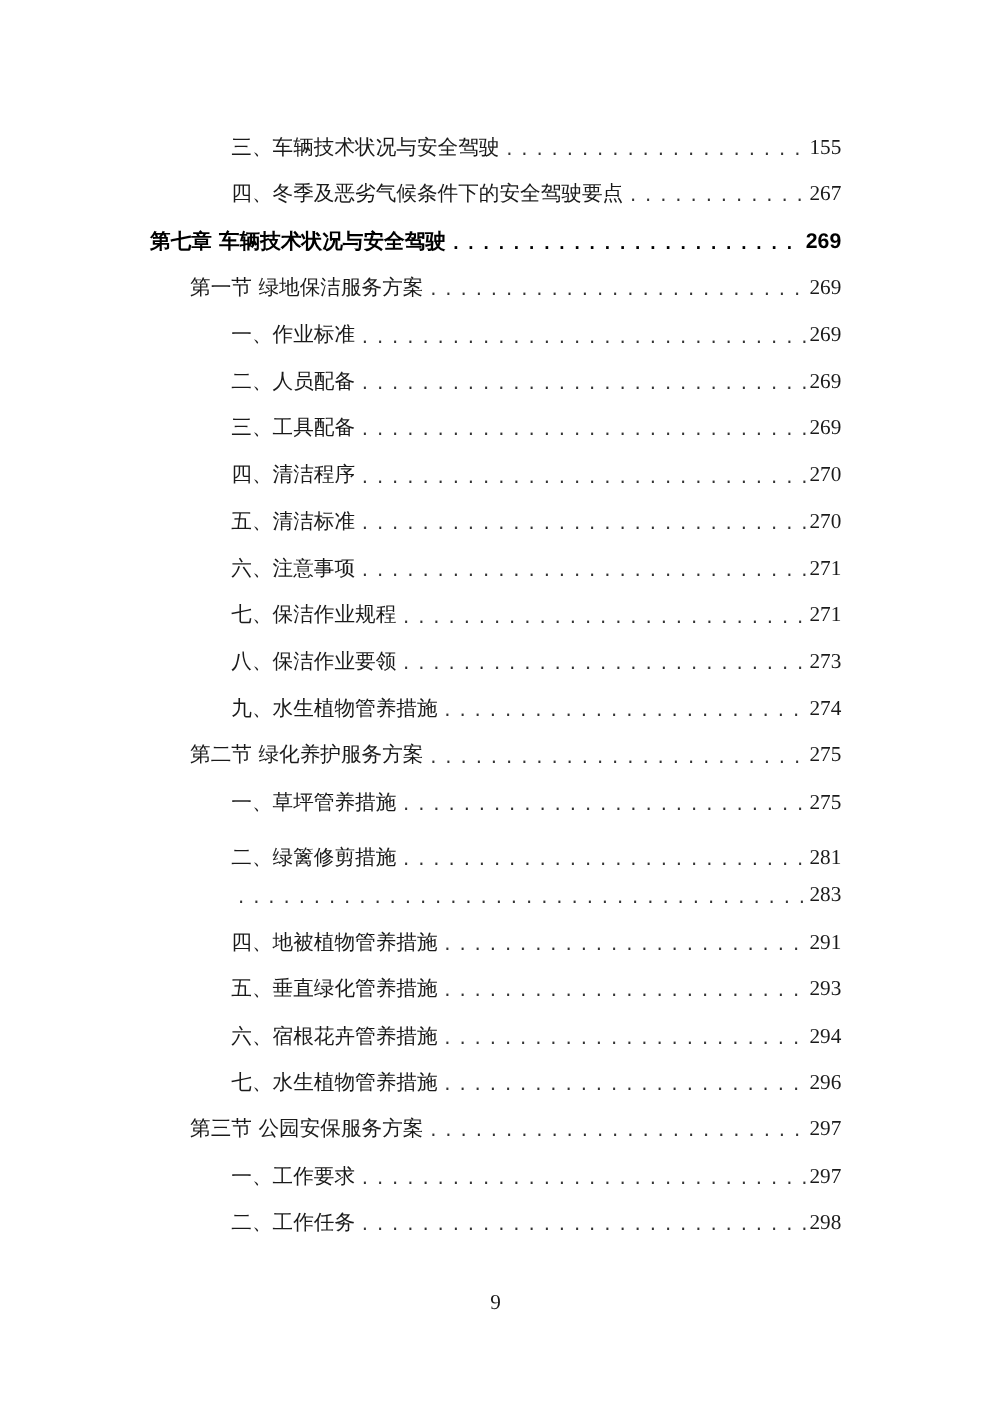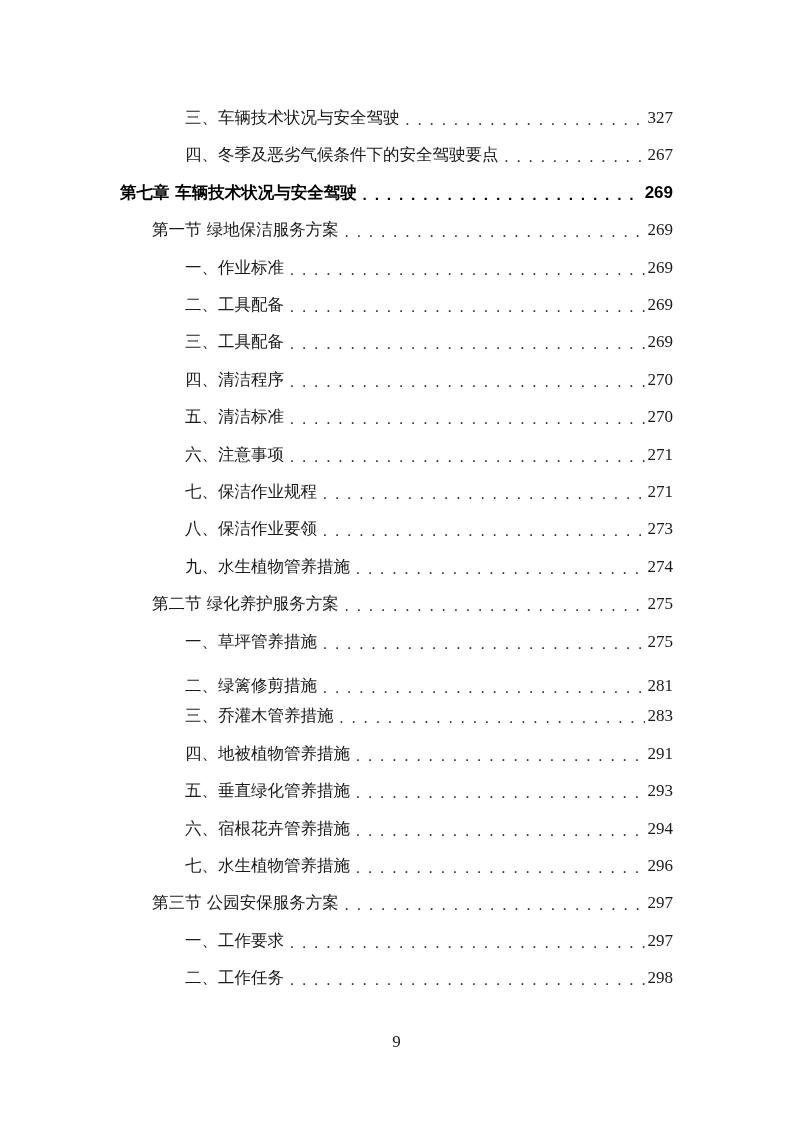--- a/index.html
+++ b/index.html
@@ -35,21 +35,21 @@
     font-family: "Liberation Serif", serif; font-size: 17px; color: #1a1a1a;
   }
 </style>
 </head>
 <body>
 
 <div class="toc">
   <div class="toc-row lvl2" style="top:0px">
     <span class="toc-title">三、车辆技术状况与安全驾驶</span>
     <span class="toc-leader"></span>
-    <span class="toc-page">327</span>
+    <span class="toc-page">155</span>
   </div>
   <div class="toc-row lvl2" style="top:37.4px">
     <span class="toc-title">四、冬季及恶劣气候条件下的安全驾驶要点</span>
     <span class="toc-leader"></span>
     <span class="toc-page">267</span>
   </div>
   <div class="toc-row lvl0" style="top:74.8px">
     <span class="toc-title">第七章  车辆技术状况与安全驾驶</span>
     <span class="toc-leader"></span>
     <span class="toc-page">269</span>
@@ -58,21 +58,21 @@
     <span class="toc-title">第一节  绿地保洁服务方案</span>
     <span class="toc-leader"></span>
     <span class="toc-page">269</span>
   </div>
   <div class="toc-row lvl2" style="top:149.6px">
     <span class="toc-title">一、作业标准</span>
     <span class="toc-leader"></span>
     <span class="toc-page">269</span>
   </div>
   <div class="toc-row lvl2" style="top:187px">
-    <span class="toc-title">二、工具配备</span>
+    <span class="toc-title">二、人员配备</span>
     <span class="toc-leader"></span>
     <span class="toc-page">269</span>
   </div>
   <div class="toc-row lvl2" style="top:224.4px">
     <span class="toc-title">三、工具配备</span>
     <span class="toc-leader"></span>
     <span class="toc-page">269</span>
   </div>
   <div class="toc-row lvl2" style="top:261.8px">
     <span class="toc-title">四、清洁程序</span>
@@ -113,21 +113,20 @@
     <span class="toc-title">一、草坪管养措施</span>
     <span class="toc-leader"></span>
     <span class="toc-page">275</span>
   </div>
   <div class="toc-row lvl2" style="top:568px">
     <span class="toc-title">二、绿篱修剪措施</span>
     <span class="toc-leader"></span>
     <span class="toc-page">281</span>
   </div>
   <div class="toc-row lvl2" style="top:598.4px">
-    <span class="toc-title">三、乔灌木管养措施</span>
     <span class="toc-leader"></span>
     <span class="toc-page">283</span>
   </div>
   <div class="toc-row lvl2" style="top:635.8px">
     <span class="toc-title">四、地被植物管养措施</span>
     <span class="toc-leader"></span>
     <span class="toc-page">291</span>
   </div>
   <div class="toc-row lvl2" style="top:673.2px">
     <span class="toc-title">五、垂直绿化管养措施</span>

